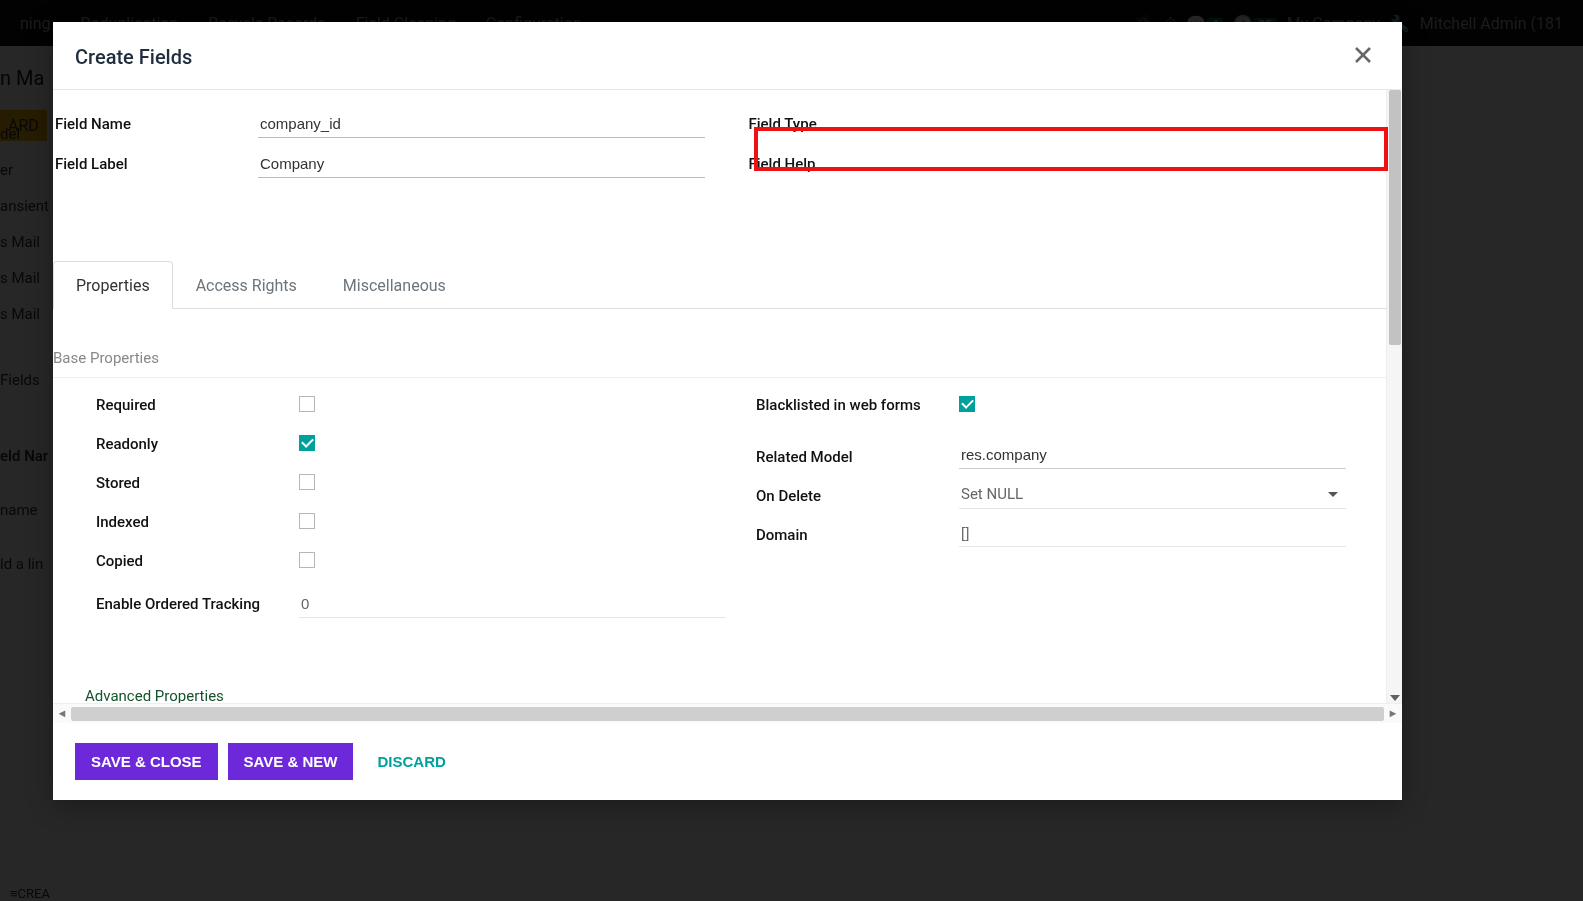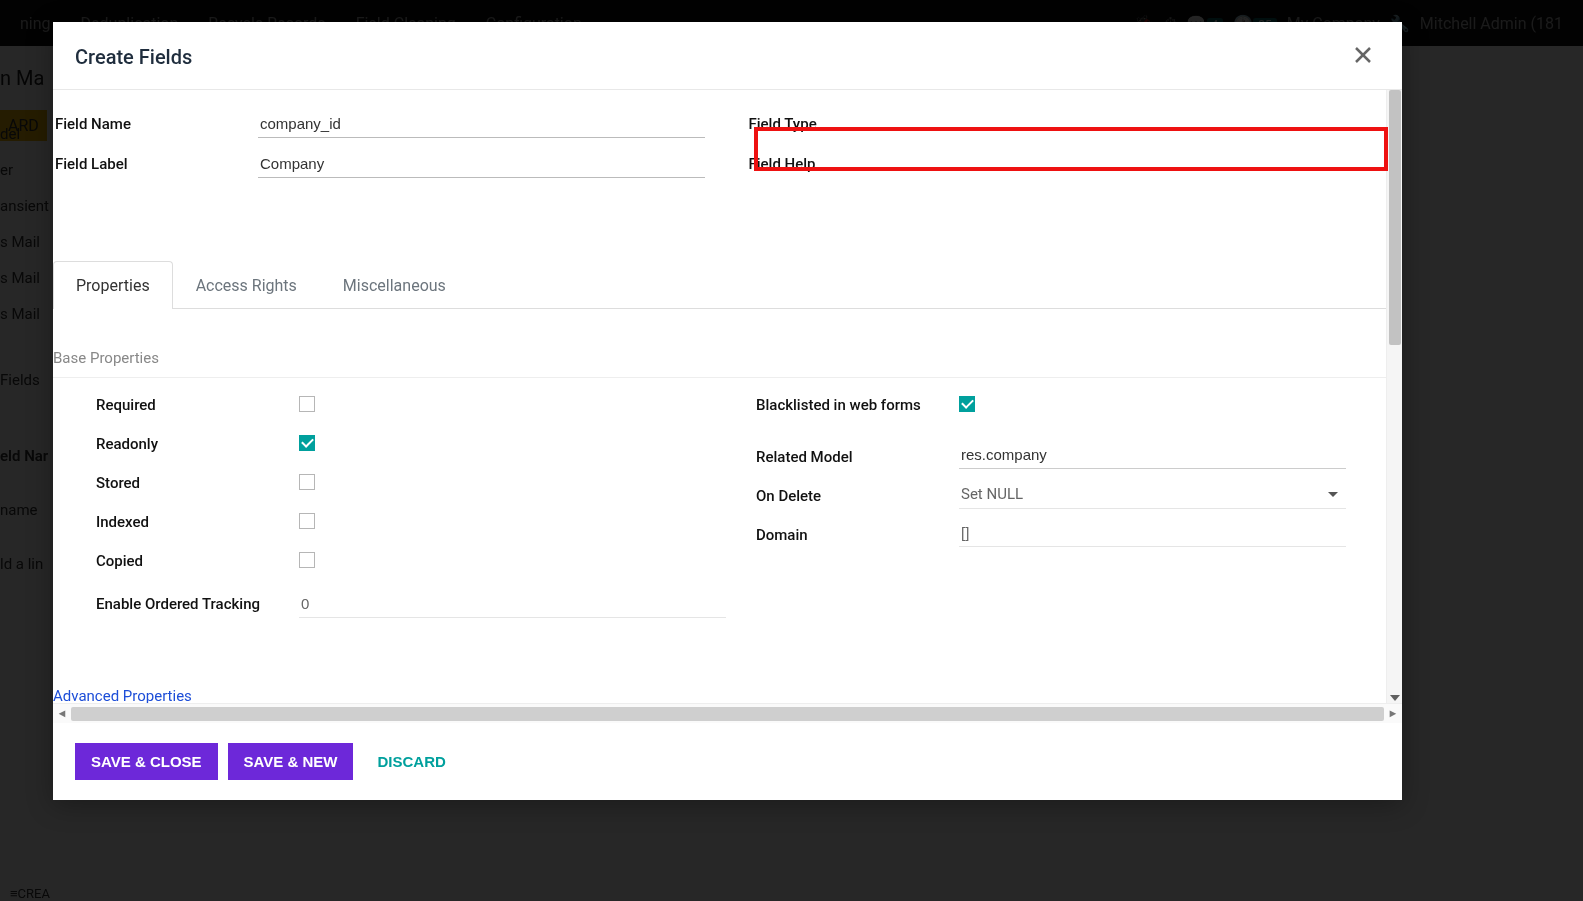--- a/index.html
+++ b/index.html
@@ -91,21 +91,21 @@
   .hscroll-btn { width:18px; height:20px; display:flex; align-items:center; justify-content:center; color:#777; font-size:11px; }
   .hscroll-track { flex:1; background:#cfcfcf; height:14px; margin:0 0; position:relative; border-radius:2px;}
   
   .modal-footer {
     padding: 20px 22px; display:flex; align-items:center; gap:10px;
   }
   .btn { border:none; padding: 10px 16px; font-size:15px; font-weight:600; cursor:pointer; }
   .btn-primary { background:#6d28d9; color:#fff; }
   .btn-link { background:transparent; color:#00a09d; padding:10px 14px; }
   
-  .cutoff { position:absolute; left:0; bottom:-2px; font-size:15px; color:#1d4ed8; }
+  .cutoff { position:absolute; left:0; bottom:-2px; font-size:15px; color:#14532d;padding-left:32px; }
   
   .right-col { padding-right: 40px; }
   .left-col { padding-left:0; }
 </style>
 </head>
 <body>
 
 <div class="bg-page">
   <div class="bg-topbar">
     <div class="left">

